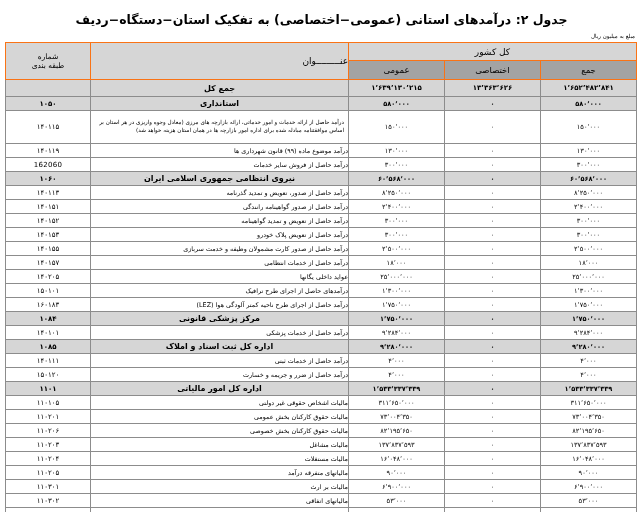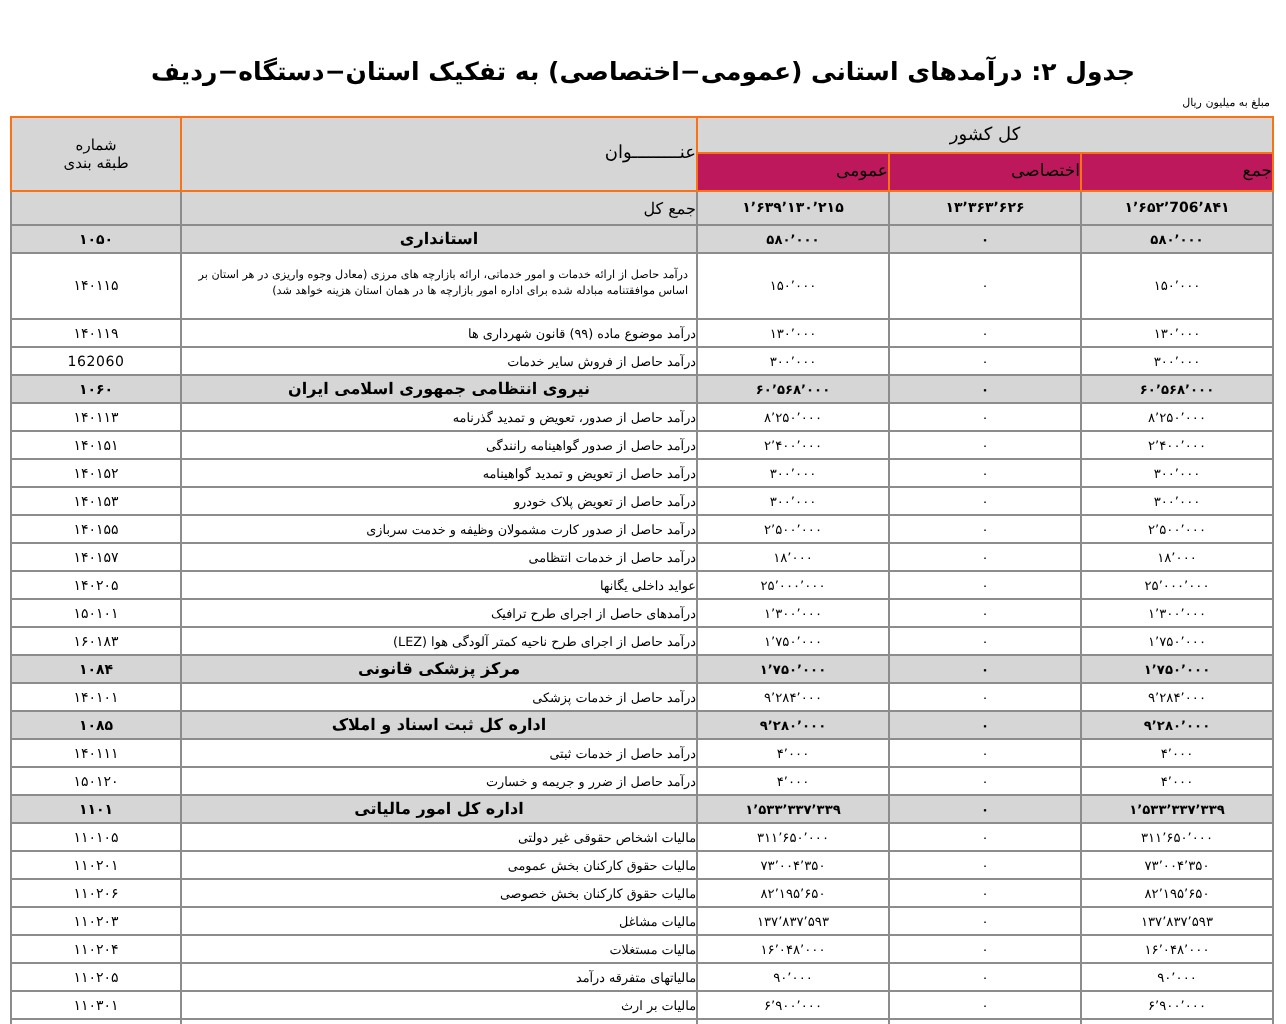--- a/index.html
+++ b/index.html
@@ -23,21 +23,21 @@
     box-sizing: border-box;
     padding: 0 6px;
   }
 
   
   .doc-title {
     text-align: center;
     font-size: 12.5px;
     font-weight: bold;
     letter-spacing: 0px;
-    padding-top: 28px;
+    padding-top: 12px;
     padding-bottom: 2px;
     white-space: nowrap;
   }
   .unit-note {
     font-size: 5.5px;
     text-align: right;
     padding: 4px 2px 3px 0;
     color: #000;
   }
 
@@ -60,22 +60,22 @@
 
   
   .hdr {
     background: #d6d6d6;
     text-align: center;
     font-size: 9px;
     font-weight: bold;
     height: 17px;
   }
   .hdr-sm {
-    background: #be185d;
-    text-align: right;
+    background: #a3a3a3;
+    text-align: center;
     font-size: 8.5px;
     font-weight: bold;
     height: 18px;
   }
   .hdr-code {
     background: #d6d6d6;
     text-align: center;
     font-size: 7.5px;
     font-weight: bold;
     line-height: 1.25;
@@ -137,22 +137,22 @@
   tr.shaded td.num {
     font-weight: bold;
   }
 
   
   tr.total td {
     background: #d6d6d6;
     height: 16px;
   }
   tr.total td.title {
-    text-align: right;
-    font-weight: normal;
+    text-align: center;
+    font-weight: bold;
     font-size: 8px;
     padding-right: 0;
   }
   tr.total td.num {
     font-weight: bold;
     font-size: 7px;
   }
 
   
   tr.agency td.title {
@@ -199,21 +199,21 @@
         </th>
       </tr>
       <tr>
         <th class="hdr-sm outer-b">جمع</th>
         <th class="hdr-sm outer-b">اختصاصی</th>
         <th class="hdr-sm outer-b">عمومی</th>
       </tr>
     </thead>
     <tbody>
       <tr class="row total">
-        <td class="num">۱٬۶۵۲٬706٬۸۴۱</td>
+        <td class="num">۱٬۶۵۲٬۴۸۲٬۸۴۱</td>
         <td class="num">۱۳٬۳۶۳٬۶۲۶</td>
         <td class="num">۱٬۶۳۹٬۱۳۰٬۲۱۵</td>
         <td class="title">جمع کل</td>
         <td class="code"></td>
       </tr>
     <tr class="row shaded agency">
           <td class="num">۵۸۰٬۰۰۰</td>
           <td class="num">۰</td>
           <td class="num">۵۸۰٬۰۰۰</td>
           <td class="title">استانداری</td>

